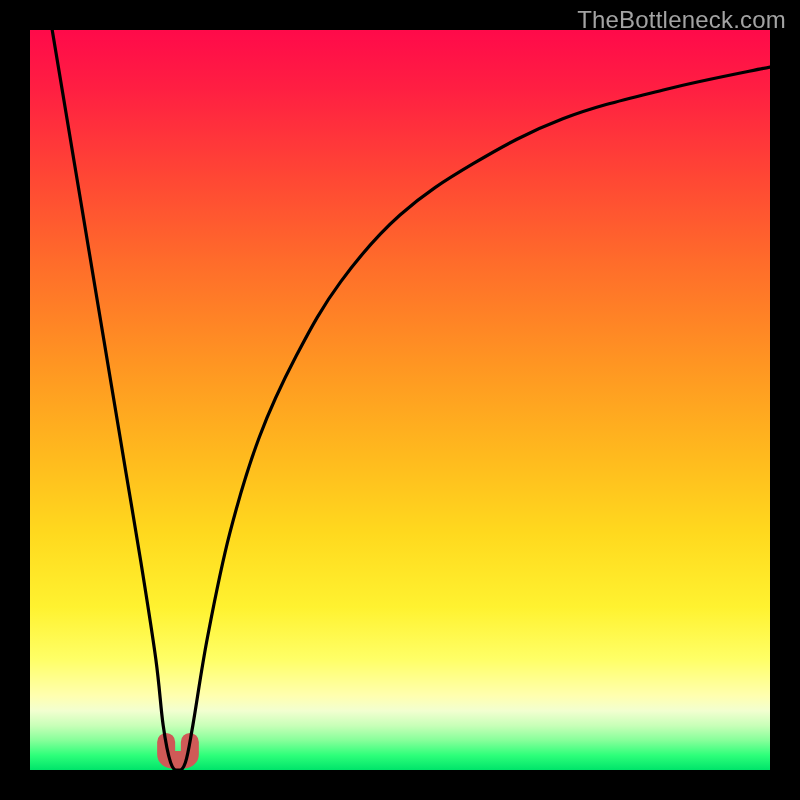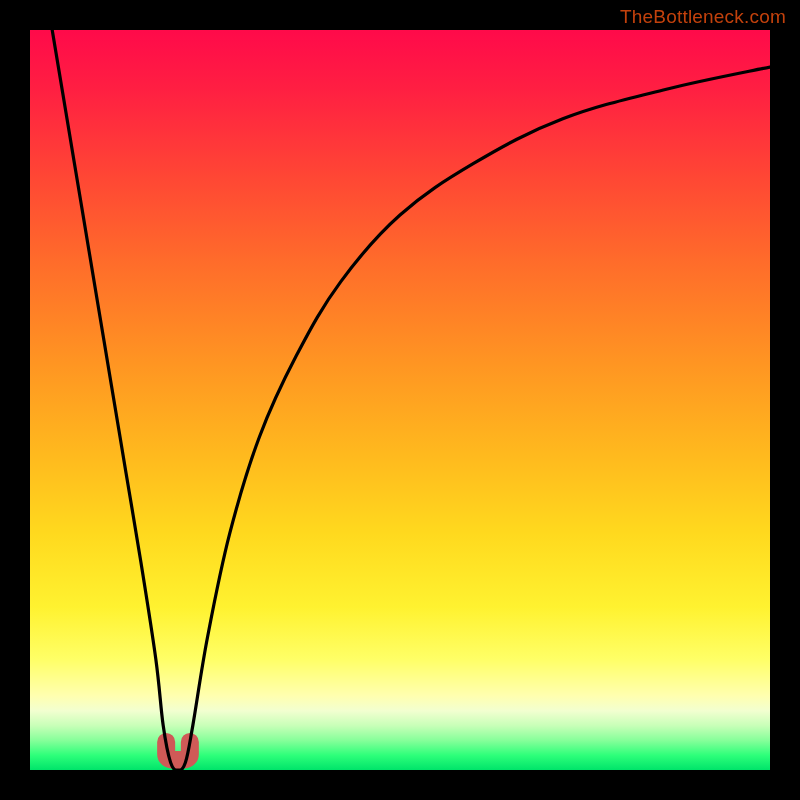--- a/index.html
+++ b/index.html
@@ -45,22 +45,22 @@
       #c8ffb8 94%,
       #86ff9a 96%,
       #2eff7a 98%,
       #00e46a 100%
     );
   }
   .watermark {
     position: absolute;
     top: 6px;
     right: 14px;
-    color: #c2410c;
-    font-size: 19px;
+    color: #a3a3a3;
+    font-size: 24px;
     letter-spacing: 0.2px;
     user-select: none;
   }
   svg.curve {
     position: absolute;
     inset: 0;
   }
 </style>
 </head>
 <body>

